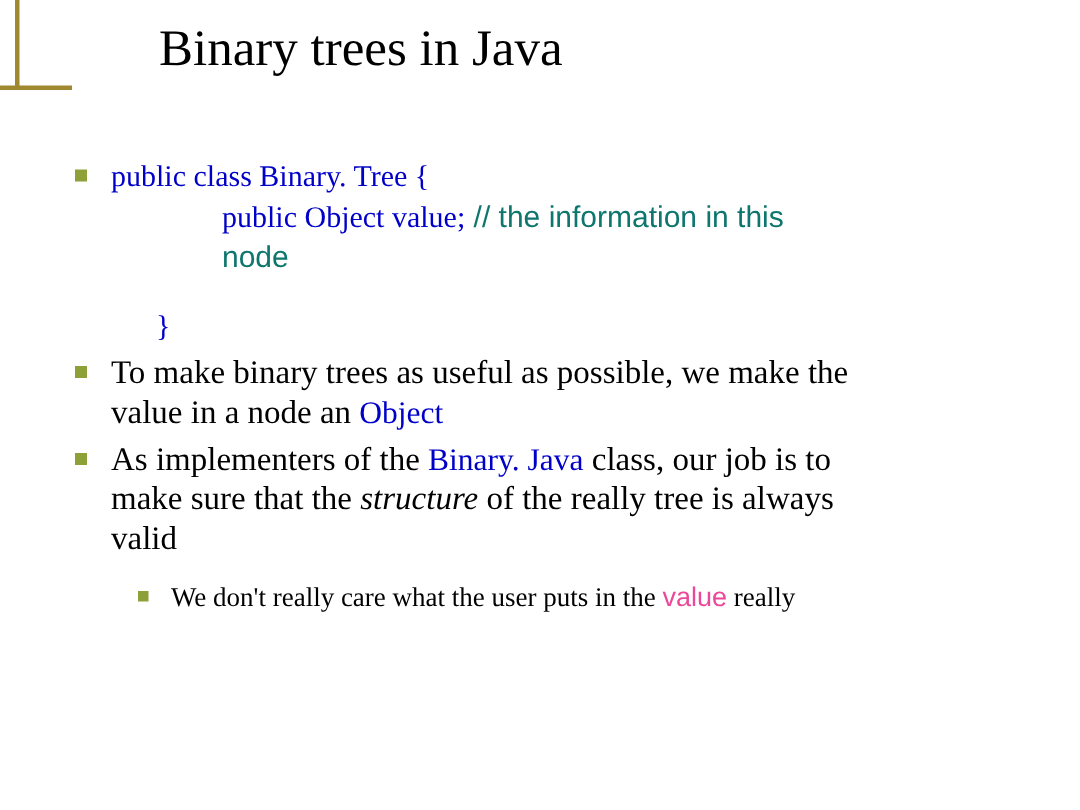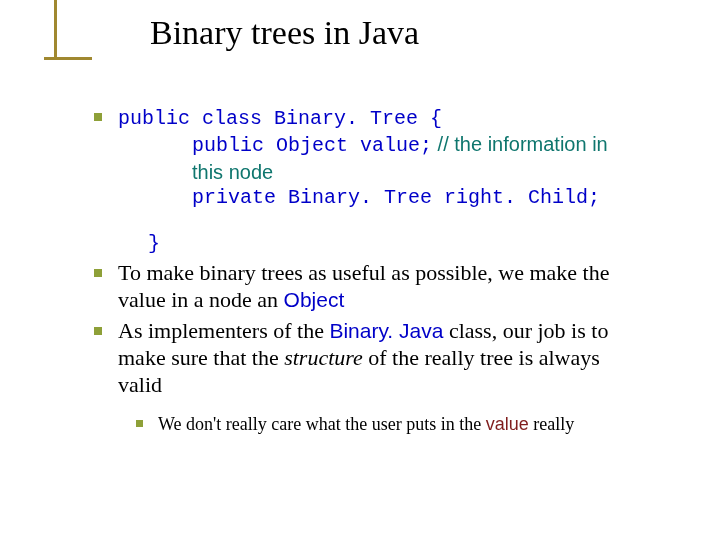--- a/index.html
+++ b/index.html
@@ -10,21 +10,20 @@
     background: #ffffff;
     font-family: "Times New Roman", Times, serif;
     color: #000000;
     overflow: hidden;
   }
   .slide {
     position: relative;
     width: 604px;
     height: 540px;
     box-sizing: border-box;
-    margin-left: 44px;
   }
   .accent-vert {
     position: absolute;
     left: 10px;
     top: 0;
     width: 3px;
     height: 60px;
     background: #a08830;
   }
   .accent-horiz {
@@ -72,37 +71,37 @@
   }
   .b2 .sq {
     position: absolute;
     left: 48px;
     top: 7px;
     width: 7px;
     height: 7px;
     background: #8ea038;
   }
   .code {
-    font-family: Liberation Mono, monospace;
+    font-family: Liberation Serif, serif;
     color: #0000c8;
     font-size: 20px;
   }
   .codegrn {
     font-family: Verdana, Geneva, sans-serif;
     color: #0f766e;
     font-size: 20px;
   }
   .codeinline {
-    font-family: Liberation Sans, sans-serif;
+    font-family: Liberation Serif, serif;
     color: #0000c8;
     font-size: 21px;
   }
   .codeinline-sm {
     font-family: Verdana, Geneva, sans-serif;
-    color: #7f1d1d;
+    color: #ec4899;
     font-size: 18px;
   }
   .indent1 { padding-left: 74px; display:block; }
   .indent0 { padding-left: 30px; display:block; }
   .gap   { height: 22px; }
   em.it { font-style: italic; }
 </style>
 </head>
 <body>
 
@@ -112,21 +111,20 @@
   <div class="title">Binary trees in Java</div>
 
   <div class="body">
 
     <div class="b1">
       <span class="sq"></span>
       <span class="code">public class Binary. Tree {</span>
       <span class="indent1">
         <span class="code">public Object value;</span><span class="codegrn"> // the information in this node</span>
       </span>
-      <span class="indent1 code">private Binary. Tree right. Child;</span>
       <div class="gap"></div>
       <span class="indent0 code">}</span>
     </div>
 
     <div class="b1">
       <span class="sq"></span>
       <span>To make binary trees as useful as possible, we make the value in a node an </span><span class="codeinline">Object</span>
     </div>
 
     <div class="b1">

